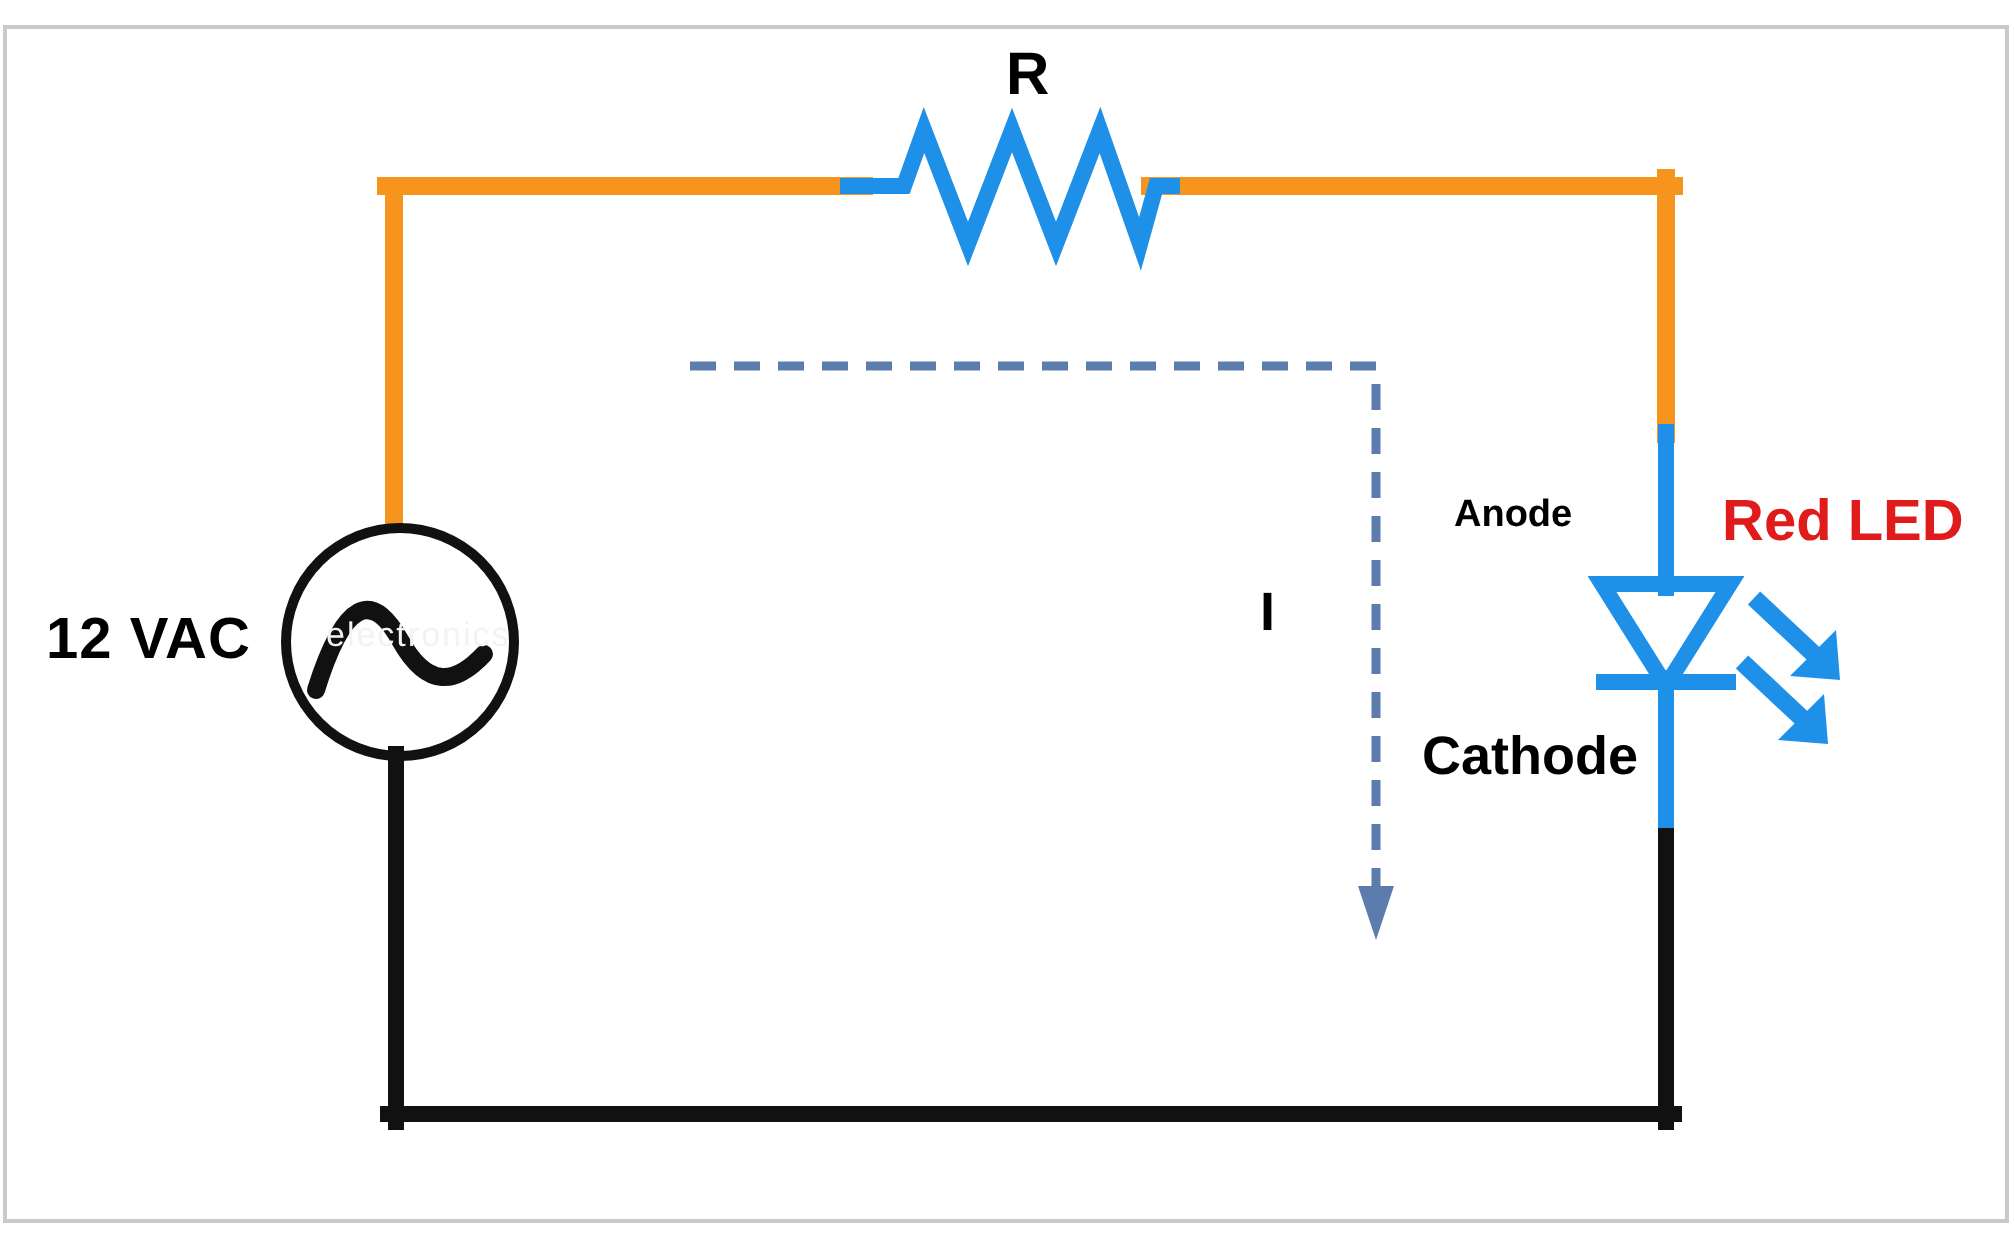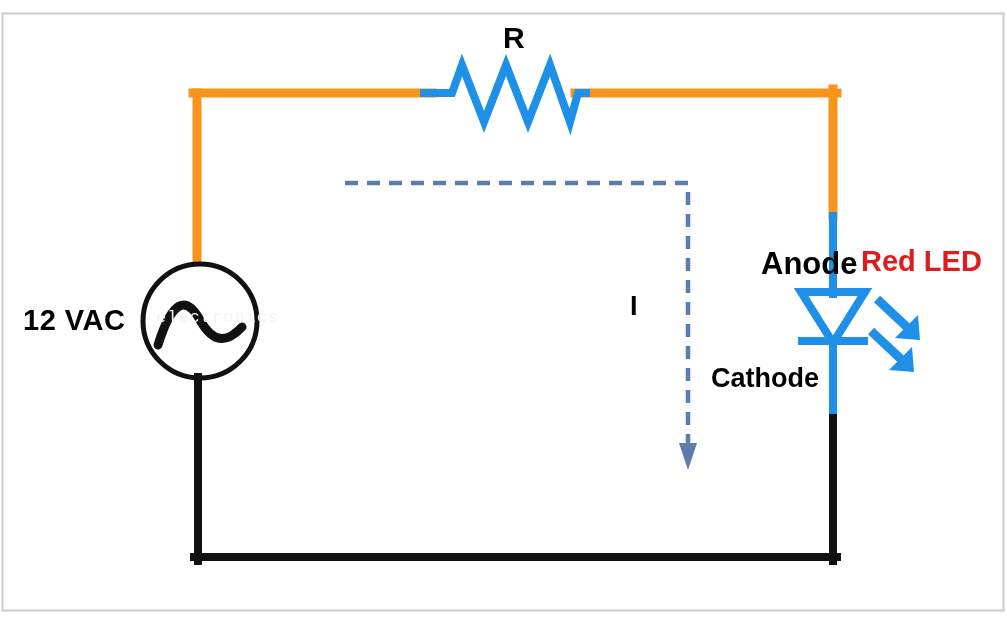--- a/index.html
+++ b/index.html
@@ -40,49 +40,50 @@
     top: 306px;
     font-size: 29px;
     letter-spacing: 0.5px;
   }
   #label-resistor {
     left: 503px;
     top: 23px;
     font-size: 30px;
   }
   #label-anode {
-    left: 761px;
+    left: 727px;
     top: 248px;
-    font-size: 31px;
+    font-size: 19px;
   }
   #label-cathode {
     left: 711px;
     top: 365px;
     font-size: 27px;
   }
   #label-redled {
     left: 861px;
     top: 247px;
     font-size: 29px;
     color: #e01b1b;
   }
   #label-current {
     left: 630px;
     top: 293px;
     font-size: 27px;
   }
   #watermark {
     position: absolute;
-    left: 156px;
+    left: 140px;
     top: 308px;
     font-size: 17px;
-    font-family: Liberation Mono, monospace;
+    font-family: Liberation Sans, sans-serif;
     color: #f3f3f3;
     letter-spacing: 1px;
     pointer-events: none;
+    padding-left: 23px;
   }
 </style>
 </head>
 <body>
 
 <div id="canvas">
 
   <svg id="diagram-svg" viewBox="0 0 1007 625" xmlns="http://www.w3.org/2000/svg">
 
     <rect x="2.5" y="13.5" width="1001" height="597" fill="#ffffff" stroke="#c9c9c9" stroke-width="2"></rect>

